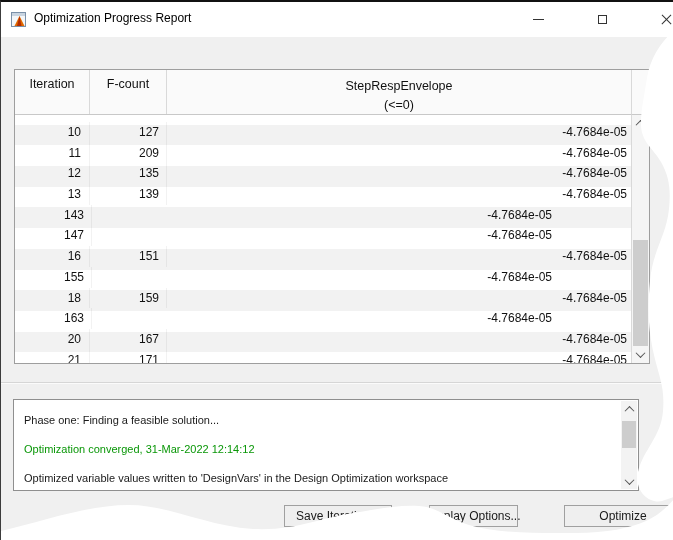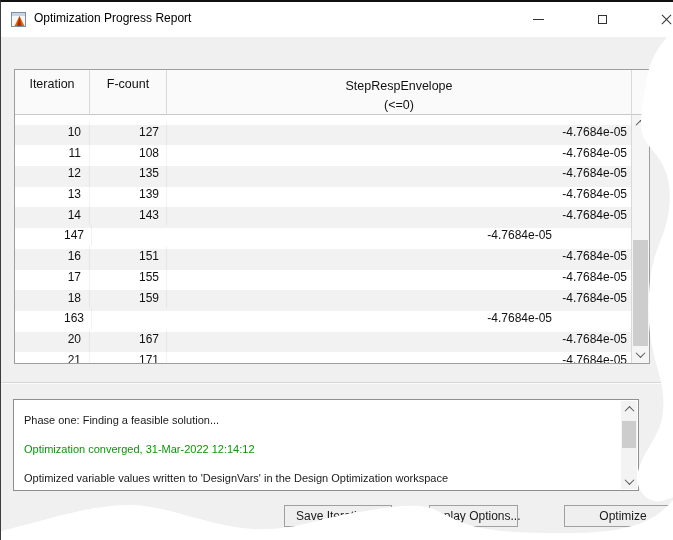--- a/index.html
+++ b/index.html
@@ -114,49 +114,47 @@
     <div class="thead-corner"></div>
 
     <div class="tbody">
         <div class="trow partial">
           <div class="tcell c-iteration">10</div>
           <div class="tcell c-fcount">127</div>
           <div class="tcell c-value">-4.7684e-05</div>
         </div>
         <div class="trow shade">
           <div class="tcell c-iteration">11</div>
-          <div class="tcell c-fcount">108</div>
+          <div class="tcell c-fcount">209</div>
           <div class="tcell c-value">-4.7684e-05</div>
         </div>
         <div class="trow">
           <div class="tcell c-iteration">12</div>
           <div class="tcell c-fcount">135</div>
           <div class="tcell c-value">-4.7684e-05</div>
         </div>
         <div class="trow shade">
           <div class="tcell c-iteration">13</div>
           <div class="tcell c-fcount">139</div>
           <div class="tcell c-value">-4.7684e-05</div>
         </div>
         <div class="trow">
-          <div class="tcell c-iteration">14</div>
           <div class="tcell c-fcount">143</div>
           <div class="tcell c-value">-4.7684e-05</div>
         </div>
         <div class="trow shade">
           <div class="tcell c-fcount">147</div>
           <div class="tcell c-value">-4.7684e-05</div>
         </div>
         <div class="trow">
           <div class="tcell c-iteration">16</div>
           <div class="tcell c-fcount">151</div>
           <div class="tcell c-value">-4.7684e-05</div>
         </div>
         <div class="trow shade">
-          <div class="tcell c-iteration">17</div>
           <div class="tcell c-fcount">155</div>
           <div class="tcell c-value">-4.7684e-05</div>
         </div>
         <div class="trow">
           <div class="tcell c-iteration">18</div>
           <div class="tcell c-fcount">159</div>
           <div class="tcell c-value">-4.7684e-05</div>
         </div>
         <div class="trow shade">
           <div class="tcell c-fcount">163</div>

